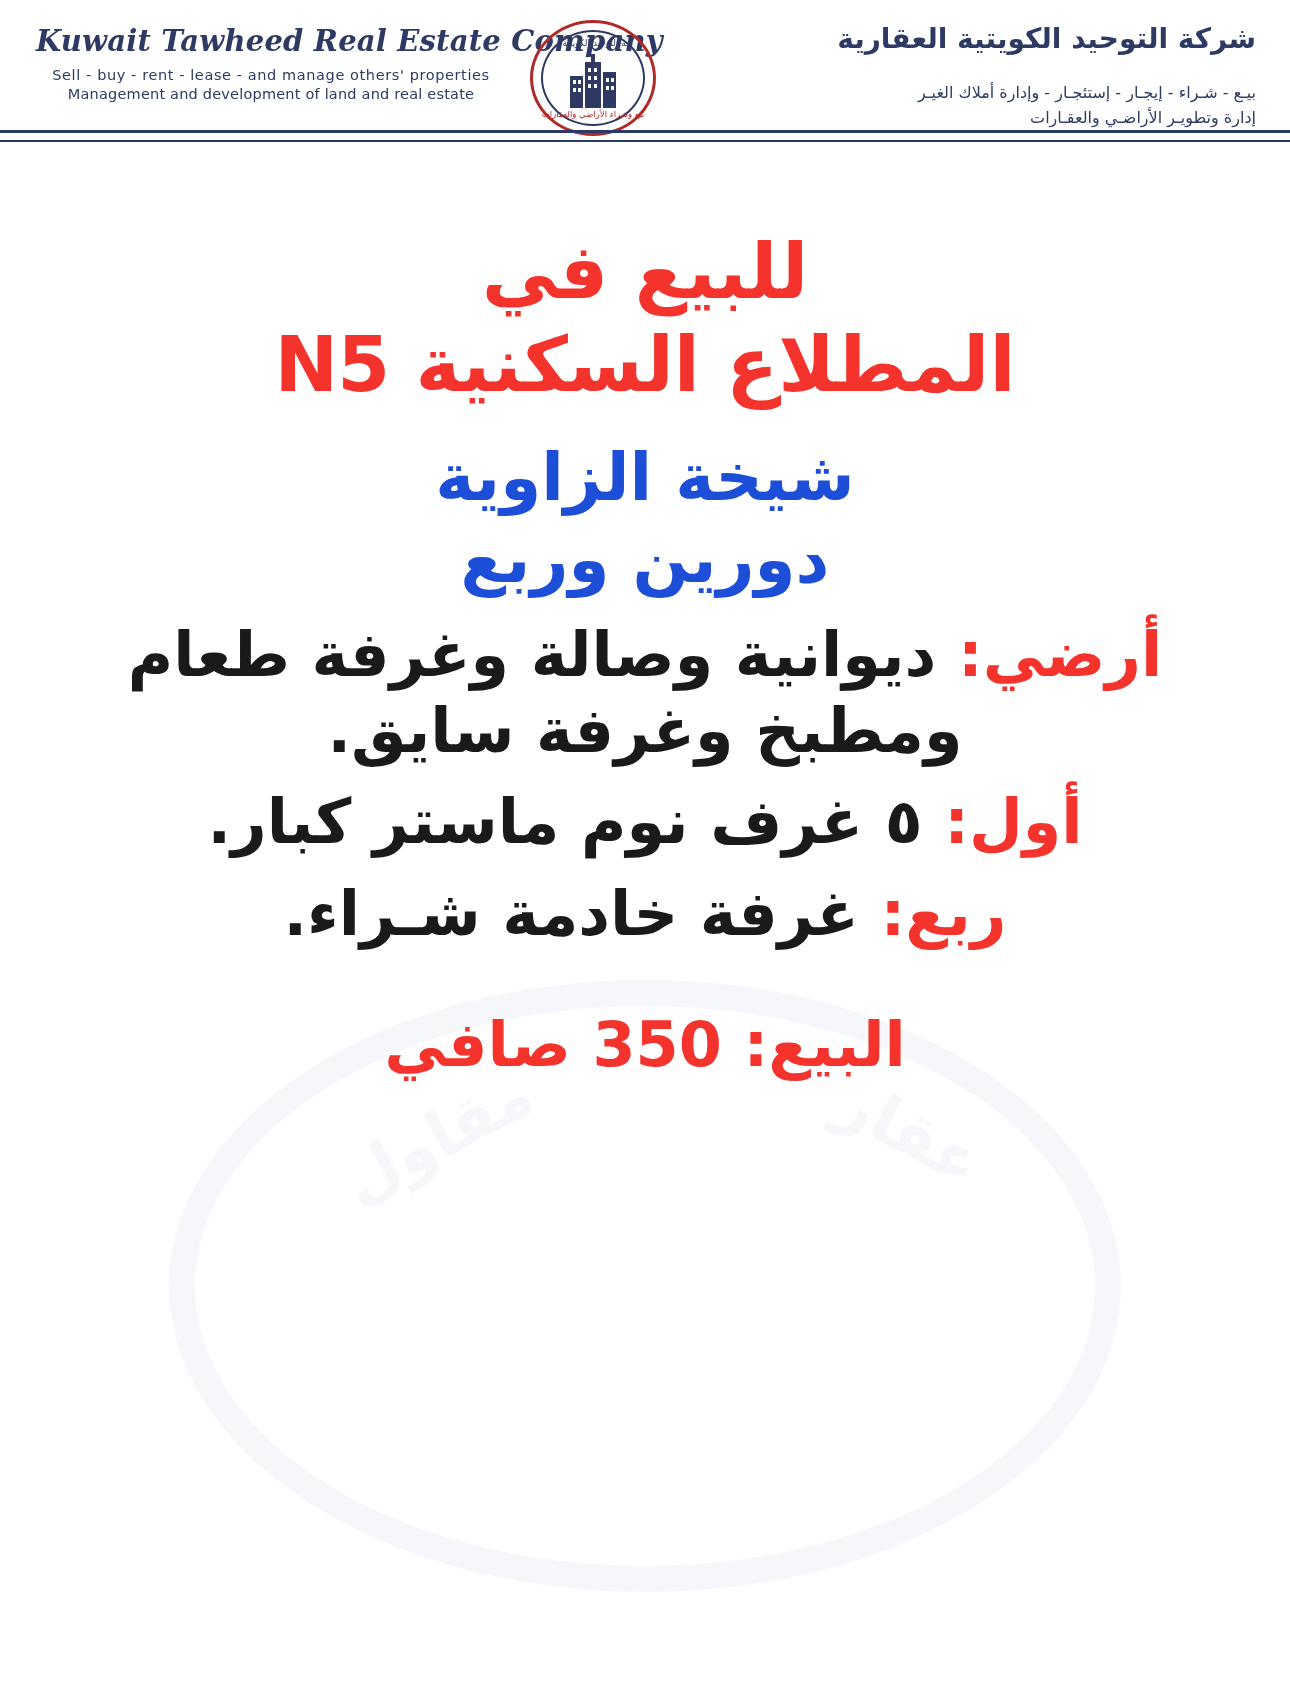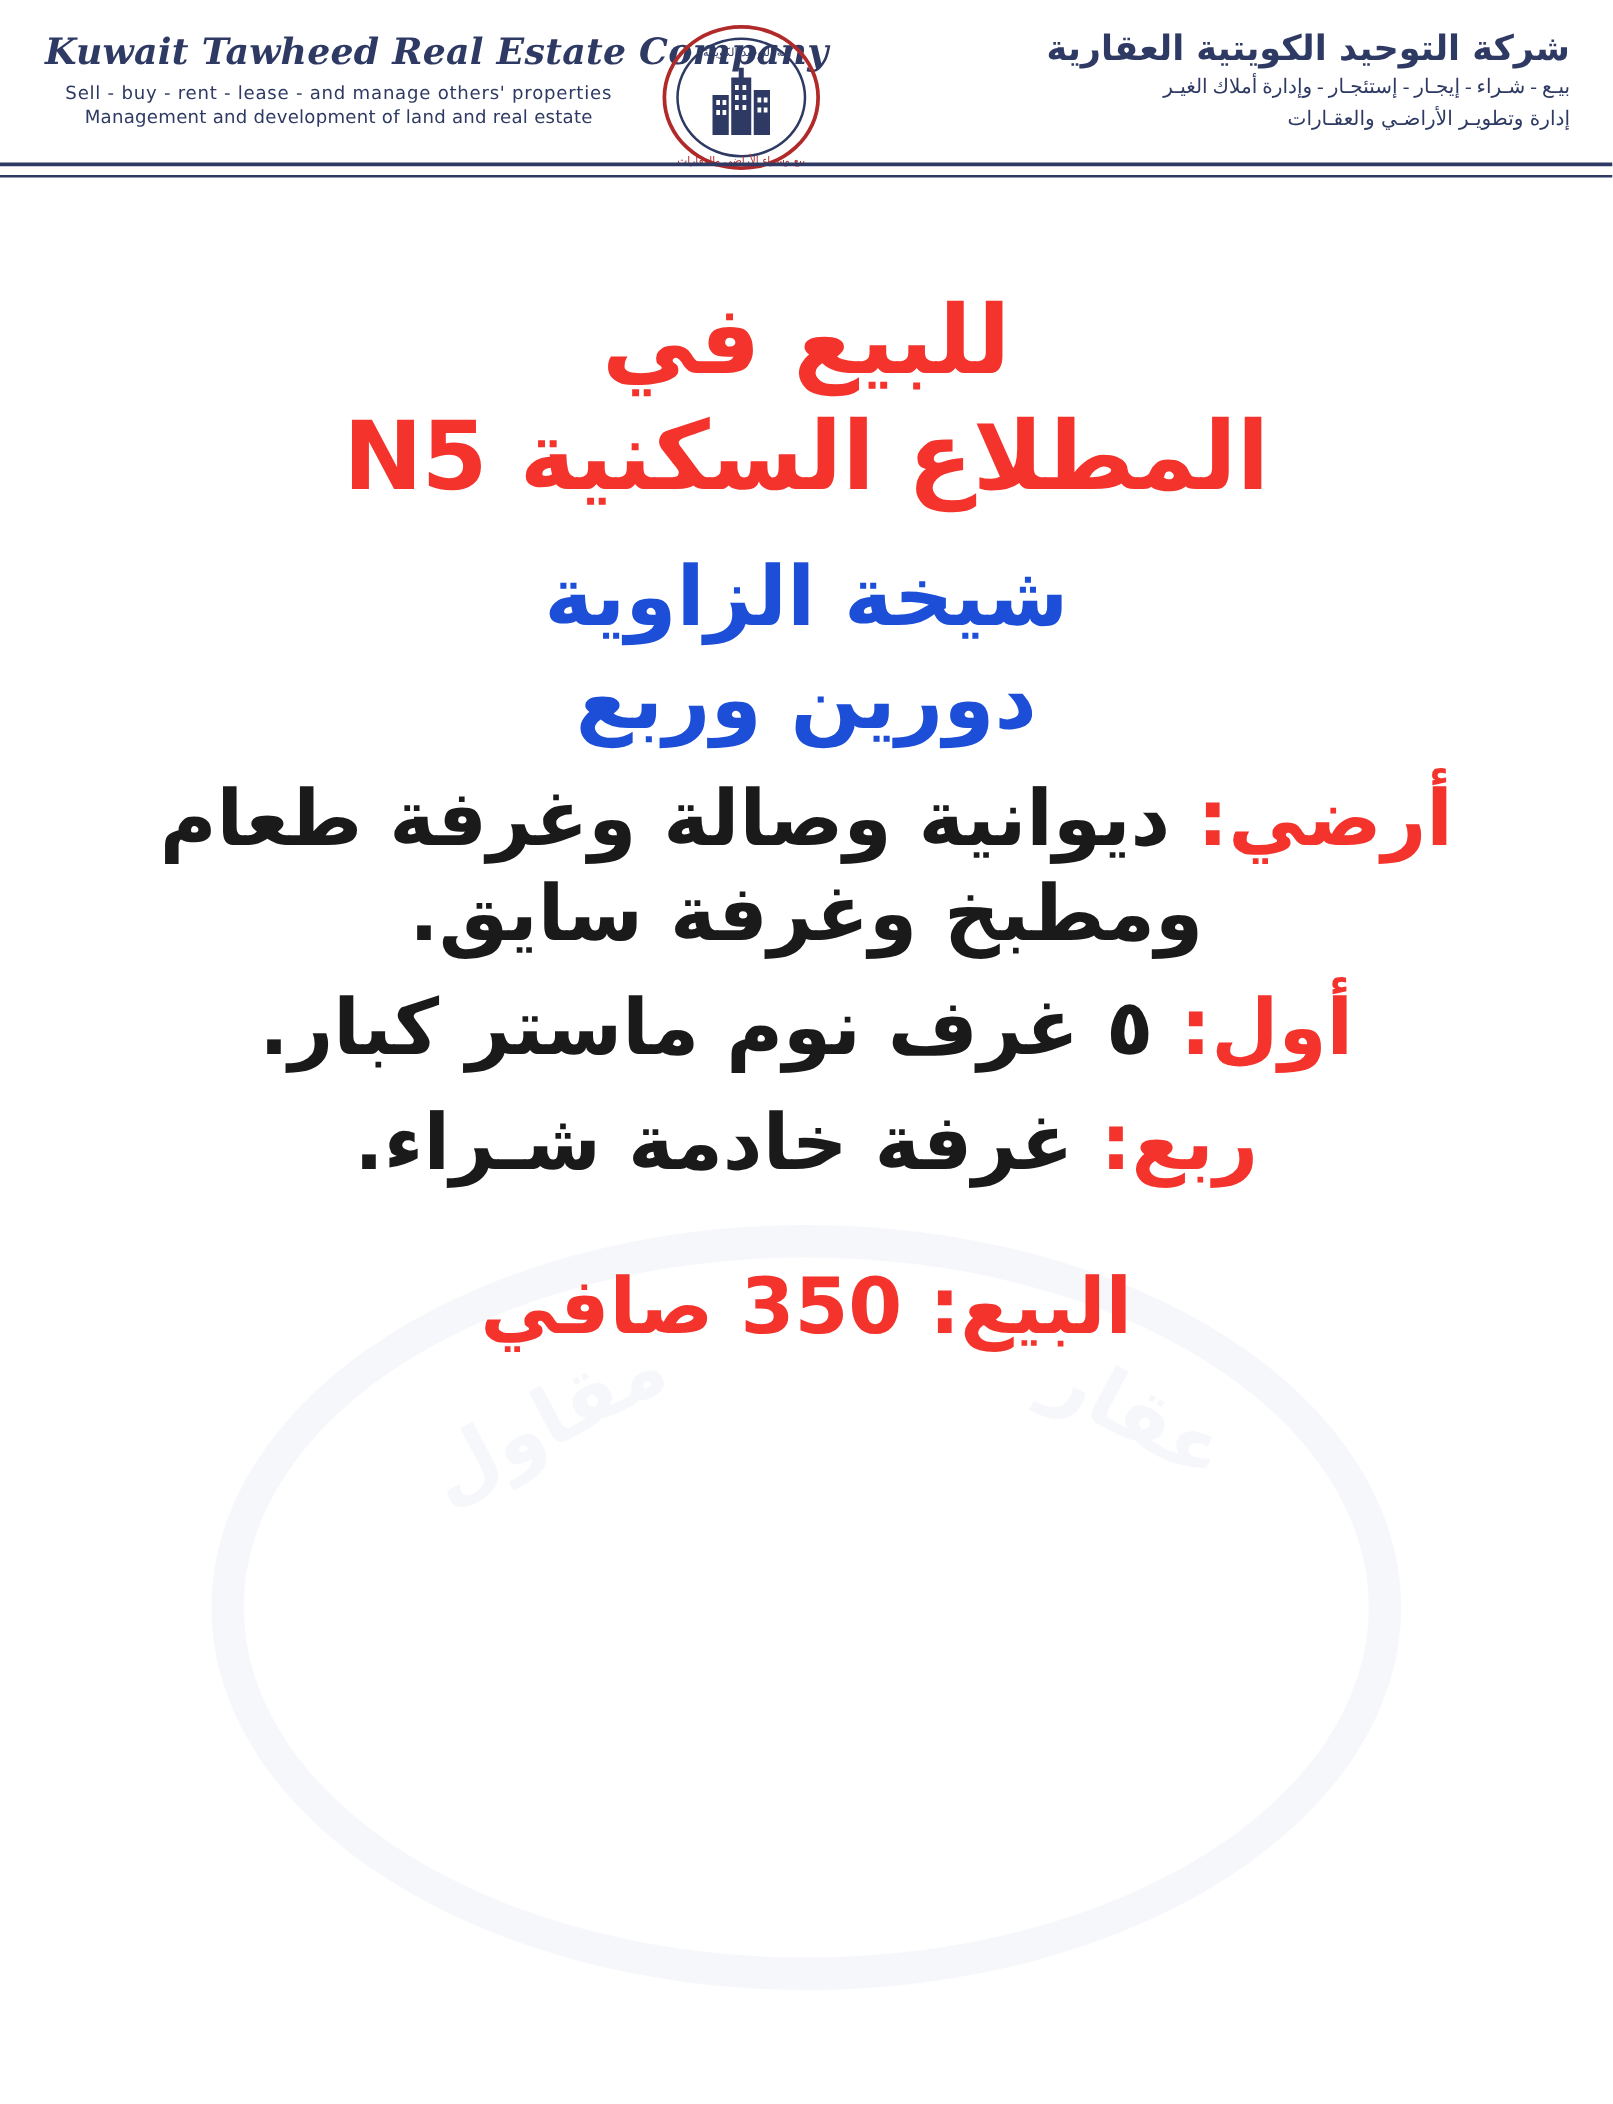--- a/index.html
+++ b/index.html
@@ -71,24 +71,23 @@
     color: #2e3a63;
   }
   .lh-right .company-ar {
     font-size: 28px;
     font-weight: bold;
     letter-spacing: 1px;
     white-space: nowrap;
   }
   .lh-right .sub1-ar {
     font-size: 16px;
-    margin-top: 4px;
+    margin-top: 28px;
     letter-spacing: 0.5px;
     white-space: nowrap;
-    font-family: Liberation Serif, serif;
   }
   .lh-right .sub2-ar {
     font-size: 16px;
     margin-top: 6px;
     white-space: nowrap;
   }
 
   
   .logo {
     position: absolute;
@@ -130,21 +129,21 @@
     left: 0;
     right: 0;
     text-align: center;
     font-size: 9px;
     color: #2e3a63;
     direction: rtl;
     white-space: nowrap;
   }
   .seal-text-top { top: 6px; }
   .seal-text-bottom {
-    bottom: 4px;
+    bottom: 19px;
     color: #b02a2a;
     font-size: 8.5px;
   }
 
   
   .watermark {
     position: absolute;
     left: 50%;
     top: 980px;
     transform: translateX(-50%);

